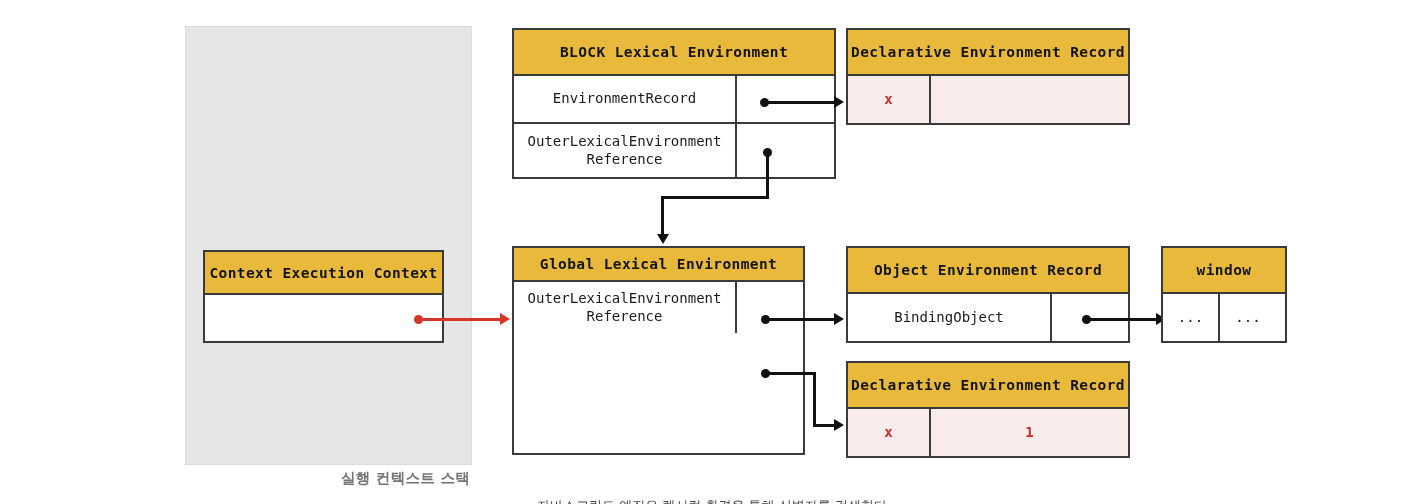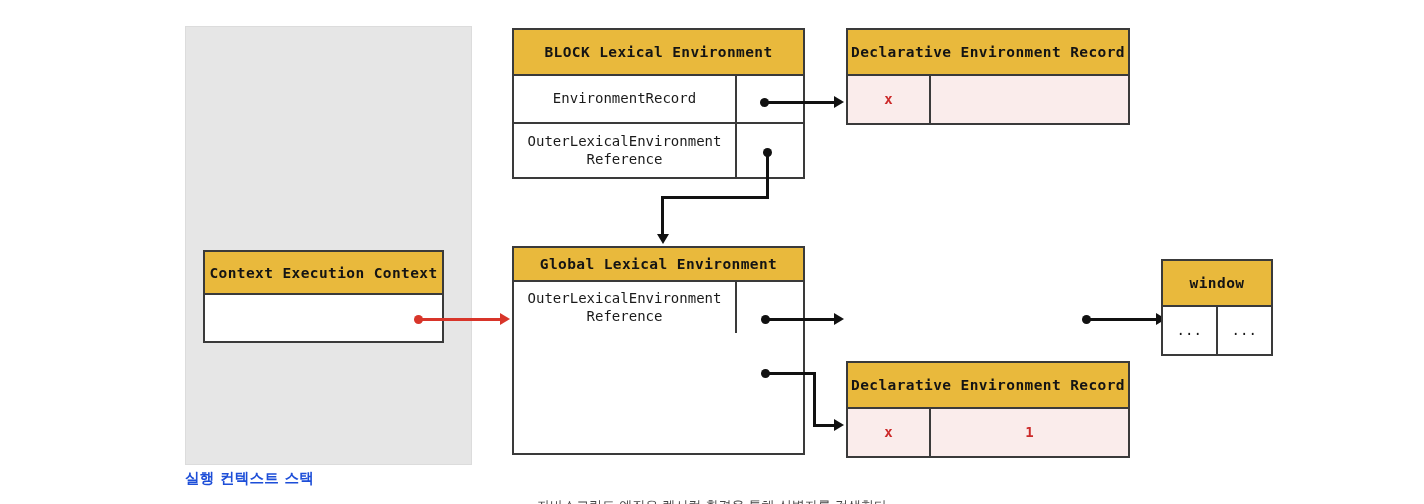--- a/index.html
+++ b/index.html
@@ -19,25 +19,25 @@
   }
 
   
   .stack-panel {
     position: absolute;
     background: #e6e6e6;
     border: 1px solid #dcdcdc;
   }
   .stack-caption {
     position: absolute;
-    text-align: left;
+    text-align: right;
     font-family: "DejaVu Sans", "Liberation Sans", sans-serif;
     font-weight: bold;
     font-size: 14.5px;
-    color: #1d4ed8;
+    color: #737373;
     letter-spacing: 0.3px;
   }
 
   
   .box {
     position: absolute;
     border: 2px solid #3a3a3a;
     box-sizing: border-box;
     background: #ffffff;
   }
@@ -155,21 +155,21 @@
   <div class="stack-caption" style="left:185px; top:469px; width:285px;">실행 컨텍스트 스택</div>
 
   <div class="box" style="left:203px; top:250px; width:241px; height:93px;">
     <div class="hdr" style="height:43px;">Context Execution Context</div>
   </div>
 
   <div class="dot red" style="left:414px; top:315px;"></div>
   <div class="seg red" style="left:418px; top:317.5px; width:82px; height:3px;"></div>
   <div class="arrow right red" style="left:500px; top:313px;"></div>
 
-  <div class="box" style="left:512px; top:28px; width:293px; height:151px;">
+  <div class="box" style="left:512px; top:28px; width:324px; height:151px;">
     <div class="hdr" style="height:46px;">BLOCK Lexical Environment</div>
     <div class="row" style="height:48px;">
       <div class="cell divr" style="width:223px; height:100%;">EnvironmentRecord</div>
       <div class="cell" style="width:66px; height:100%;"></div>
     </div>
     <div class="row last" style="height:53px;">
       <div class="cell divr" style="width:223px; height:100%; flex-direction:column;">
         <span>OuterLexicalEnvironment</span>
         <span>Reference</span>
       </div>
@@ -207,26 +207,33 @@
   <div class="dot" style="left:761px; top:315px;"></div>
   <div class="seg" style="left:765px; top:317.5px; width:69px; height:3px;"></div>
   <div class="arrow right" style="left:834px; top:313px;"></div>
 
   <div class="dot" style="left:761px; top:369px;"></div>
   <div class="seg" style="left:765px; top:371.5px; width:51px; height:3px;"></div>
   <div class="seg" style="left:813px; top:371.5px; width:3px; height:55px;"></div>
   <div class="seg" style="left:813px; top:423.5px; width:21px; height:3px;"></div>
   <div class="arrow right" style="left:834px; top:419px;"></div>
 
+  <div class="box" style="left:846px; top:246px; width:284px; height:97px;">
+    <div class="hdr" style="height:46px;">Object Environment Record</div>
+    <div class="row last" style="height:47px;">
+      <div class="cell divr" style="width:204px; height:100%;">BindingObject</div>
+      <div class="cell" style="width:76px; height:100%;"></div>
+    </div>
+  </div>
 
   <div class="dot" style="left:1082px; top:315px;"></div>
   <div class="seg" style="left:1086px; top:317.5px; width:70px; height:3px;"></div>
   <div class="arrow right" style="left:1156px; top:313px;"></div>
 
-  <div class="box" style="left:1161px; top:246px; width:112px; height:97px;margin-top:13px;">
+  <div class="box" style="left:1161px; top:246px; width:126px; height:97px;">
     <div class="hdr" style="height:46px;">window</div>
     <div class="row last" style="height:47px;">
       <div class="cell divr" style="width:57px; height:100%;">...</div>
       <div class="cell" style="width:56px; height:100%;">...</div>
     </div>
   </div>
 
   <div class="box" style="left:846px; top:361px; width:284px; height:97px;">
     <div class="hdr" style="height:46px;">Declarative Environment Record</div>
     <div class="row last pink" style="height:47px;">

